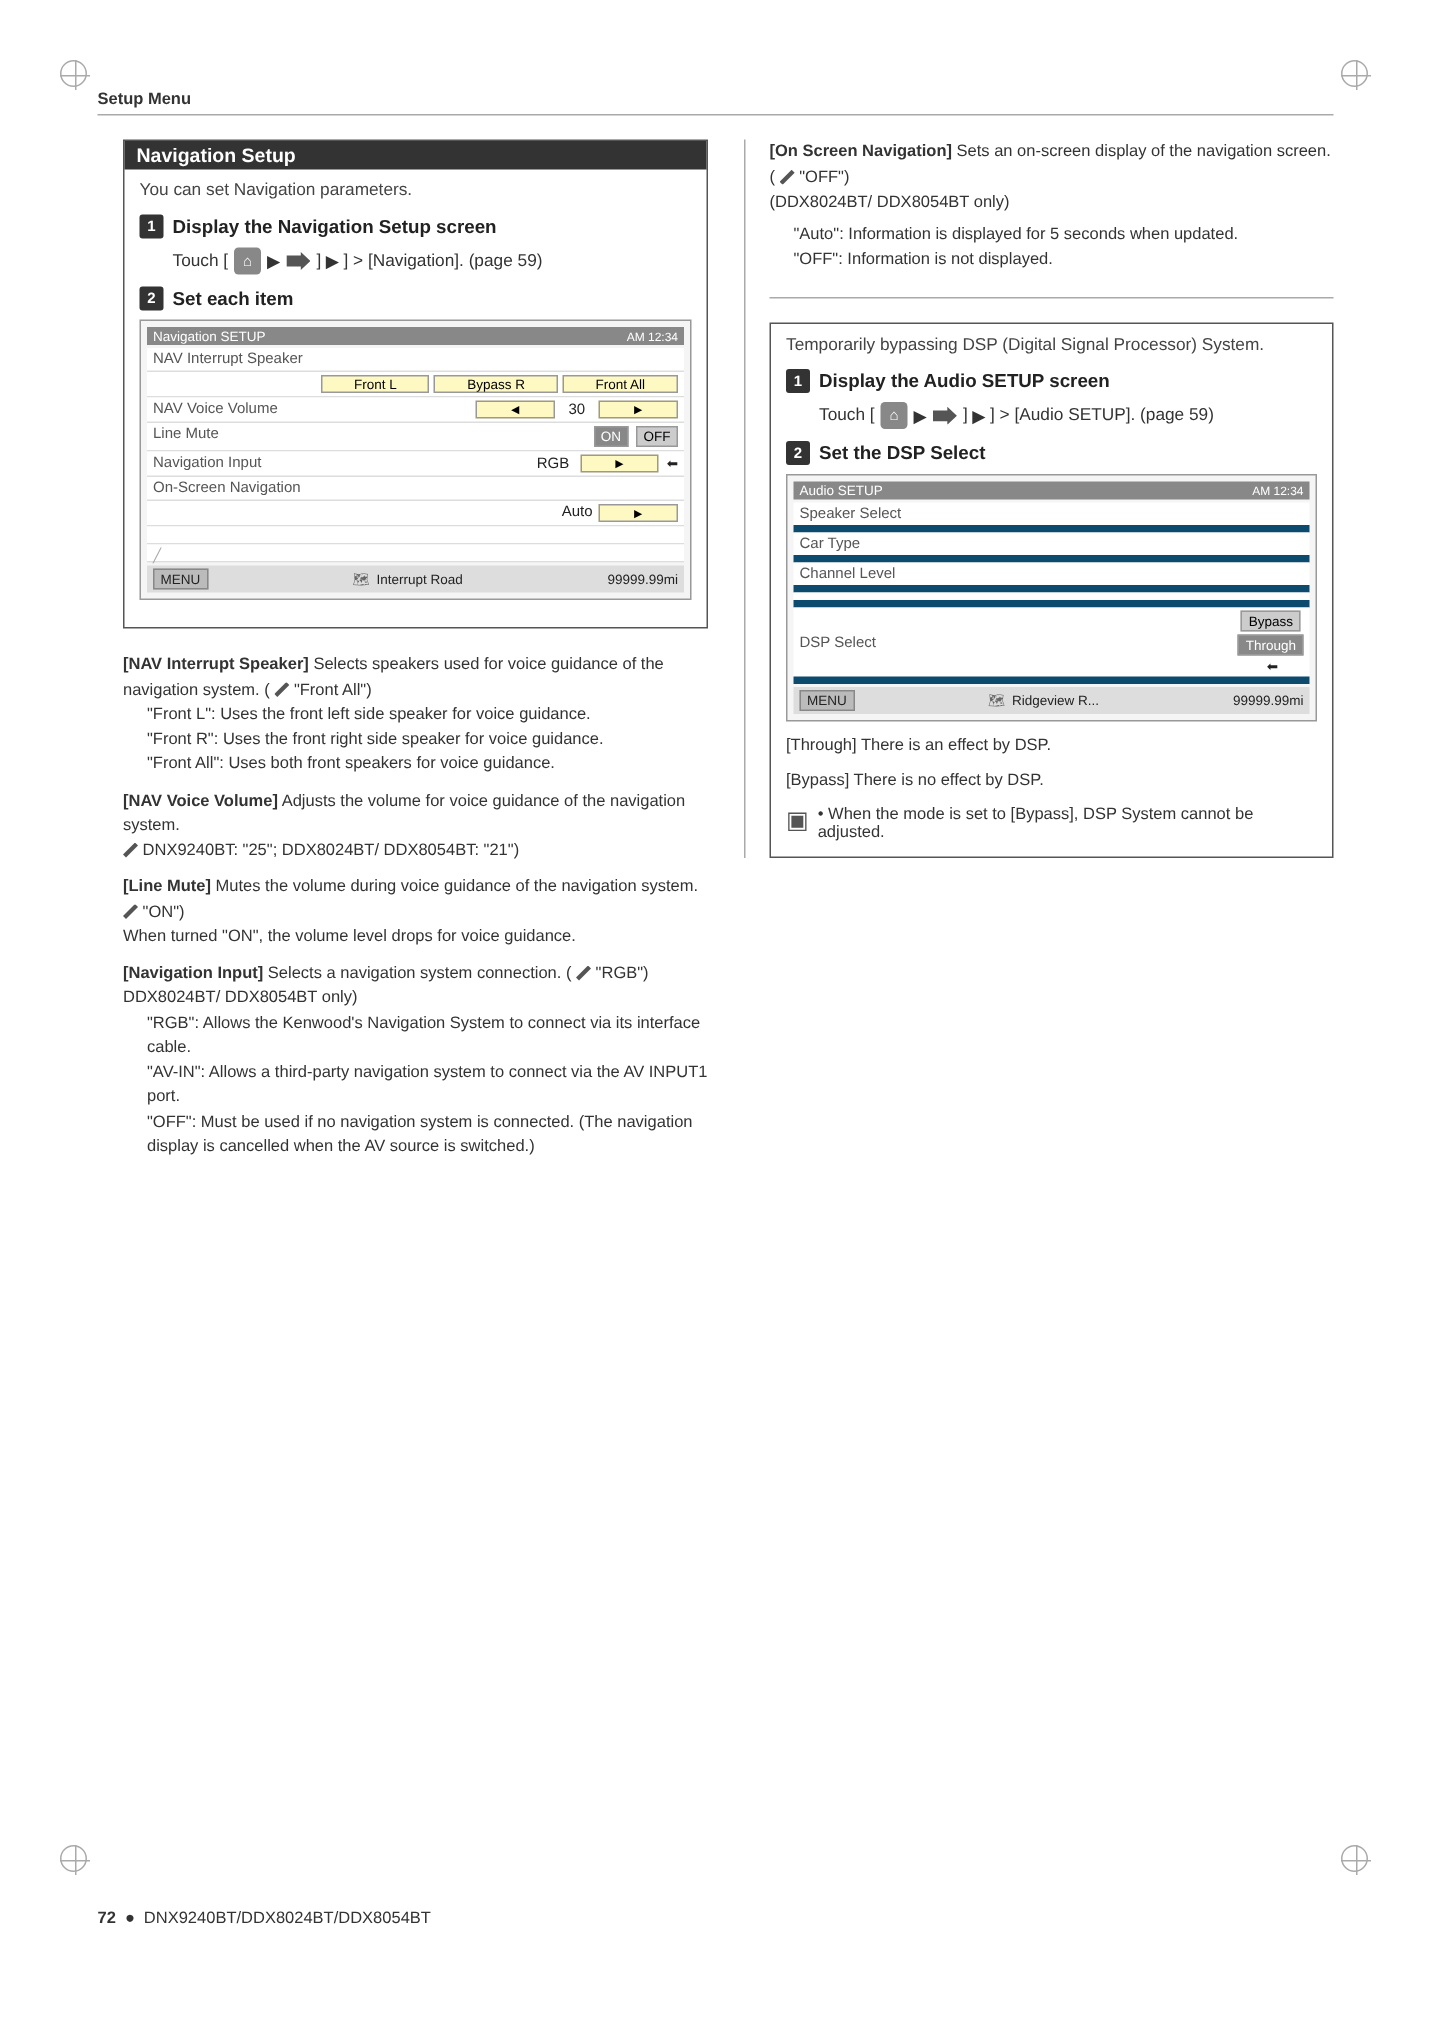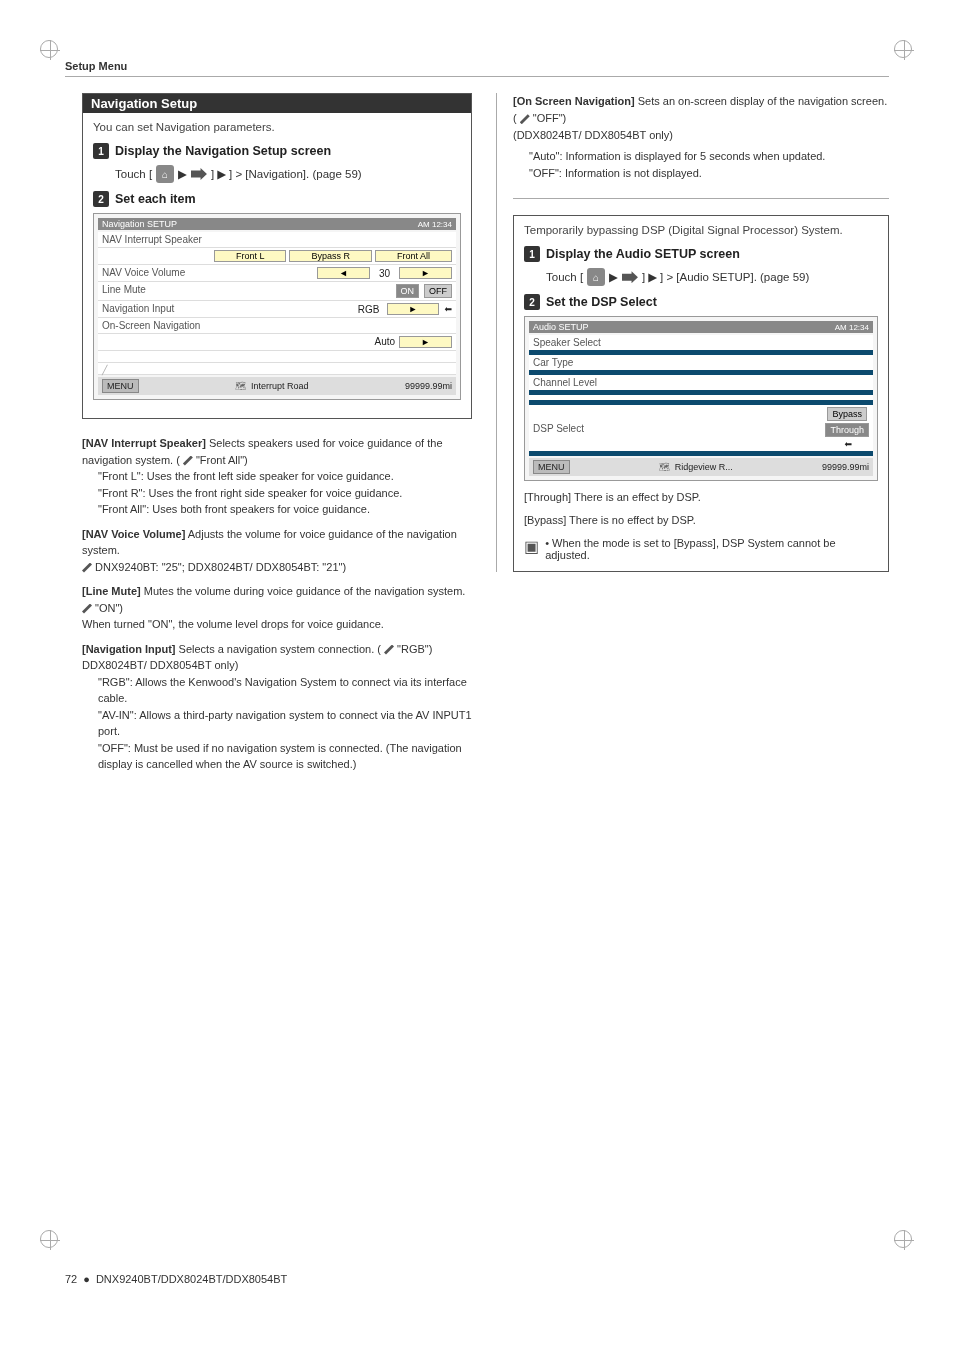--- a/index.html
+++ b/index.html
@@ -257,21 +257,21 @@
       position: absolute;
       bottom: 65px;
       left: 65px;
       font-size: 11px;
       color: #333;
       display: flex;
       align-items: center;
       gap: 6px;
     }
     .page-num {
-      font-weight: normal;
+      font-weight: bold;
     }
 
     
     .note-box {
       display: flex;
       align-items: flex-start;
       gap: 6px;
       margin-top: 8px;
     }
     .note-icon {

